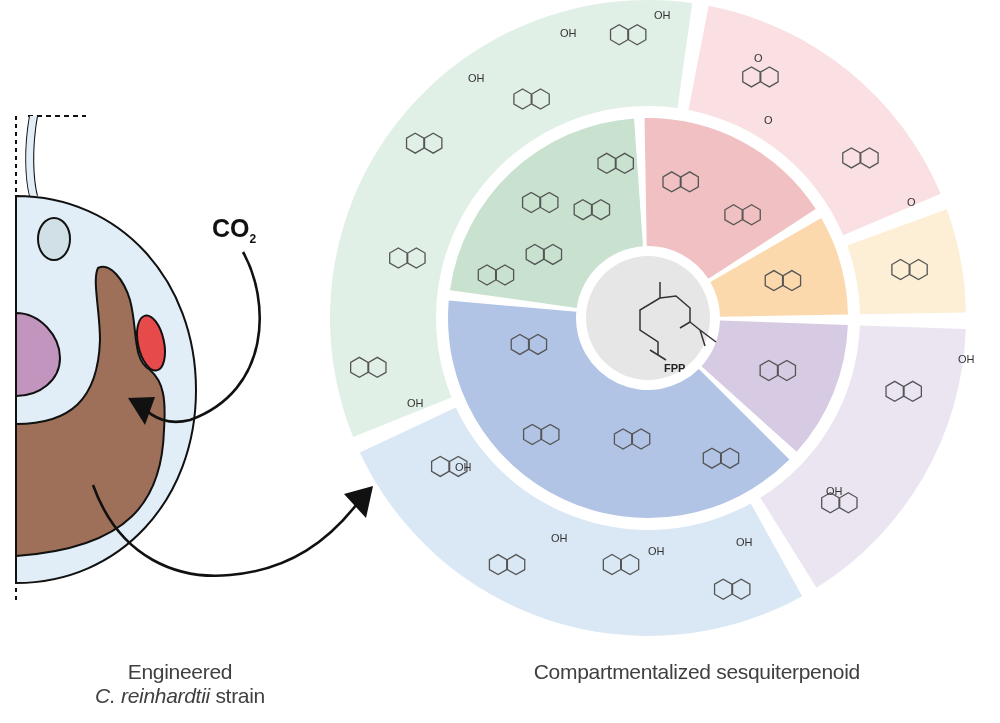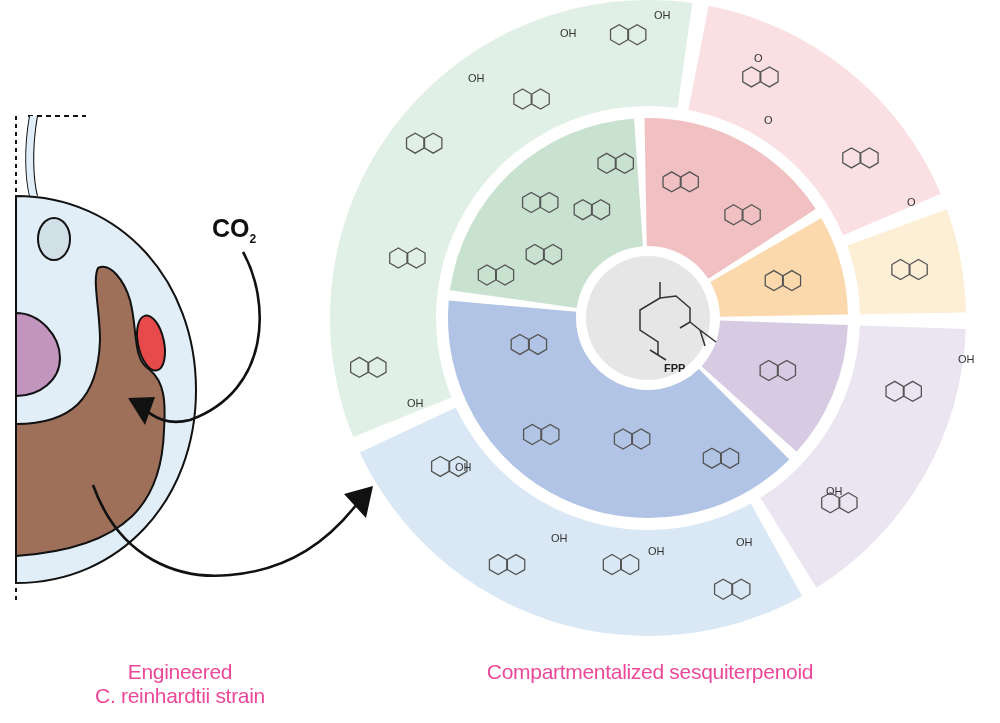--- a/index.html
+++ b/index.html
@@ -1,21 +1,21 @@
 <!DOCTYPE html>
 <html><head>
 <meta charset="utf-8">
 <style>
   html,body{margin:0;padding:0;background:#ffffff;}
   body{width:1000px;height:723px;position:relative;overflow:hidden;font-family:"Liberation Sans",sans-serif;}
   svg{position:absolute;left:0;top:0;}
-  .caption{position:absolute;text-align:center;font-family:"Liberation Sans",sans-serif;font-size:21px;line-height:24px;color:#ec4899;letter-spacing:-0.3px;}
+  .caption{position:absolute;text-align:center;font-family:"Liberation Sans",sans-serif;font-size:21px;line-height:24px;color:#404040;letter-spacing:-0.3px;}
   .cap-left{left:60px;top:660px;width:240px;}
-  .cap-right{left:440px;top:660px;width:420px;}
-  .it{}
+  .cap-right{left:440px;top:660px;width:420px;text-align:right;}
+  .it{font-style:italic;}
   .mol{fill:none;stroke:#555;stroke-width:1.3;}
   .mol-dark{fill:none;stroke:#333;stroke-width:1.5;}
   .mol-label{font-family:"Liberation Sans",sans-serif;font-size:11px;fill:#333;}
 </style>
 </head>
 <body>
 
 <svg id="fig" width="1000" height="723" viewBox="0 0 1000 723">
 
   <g>

